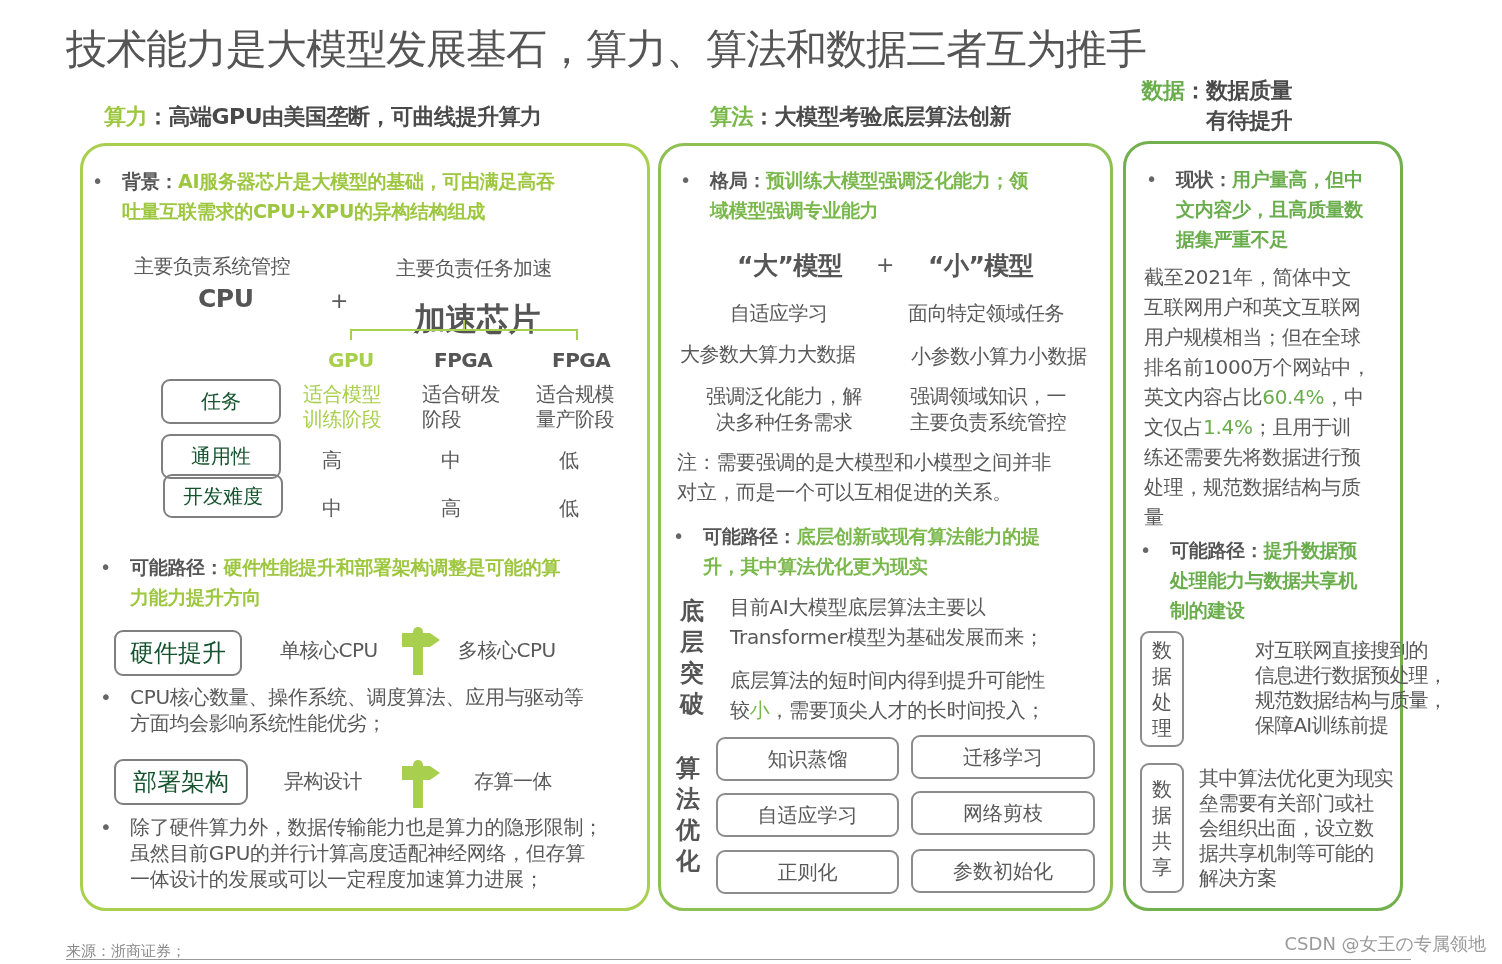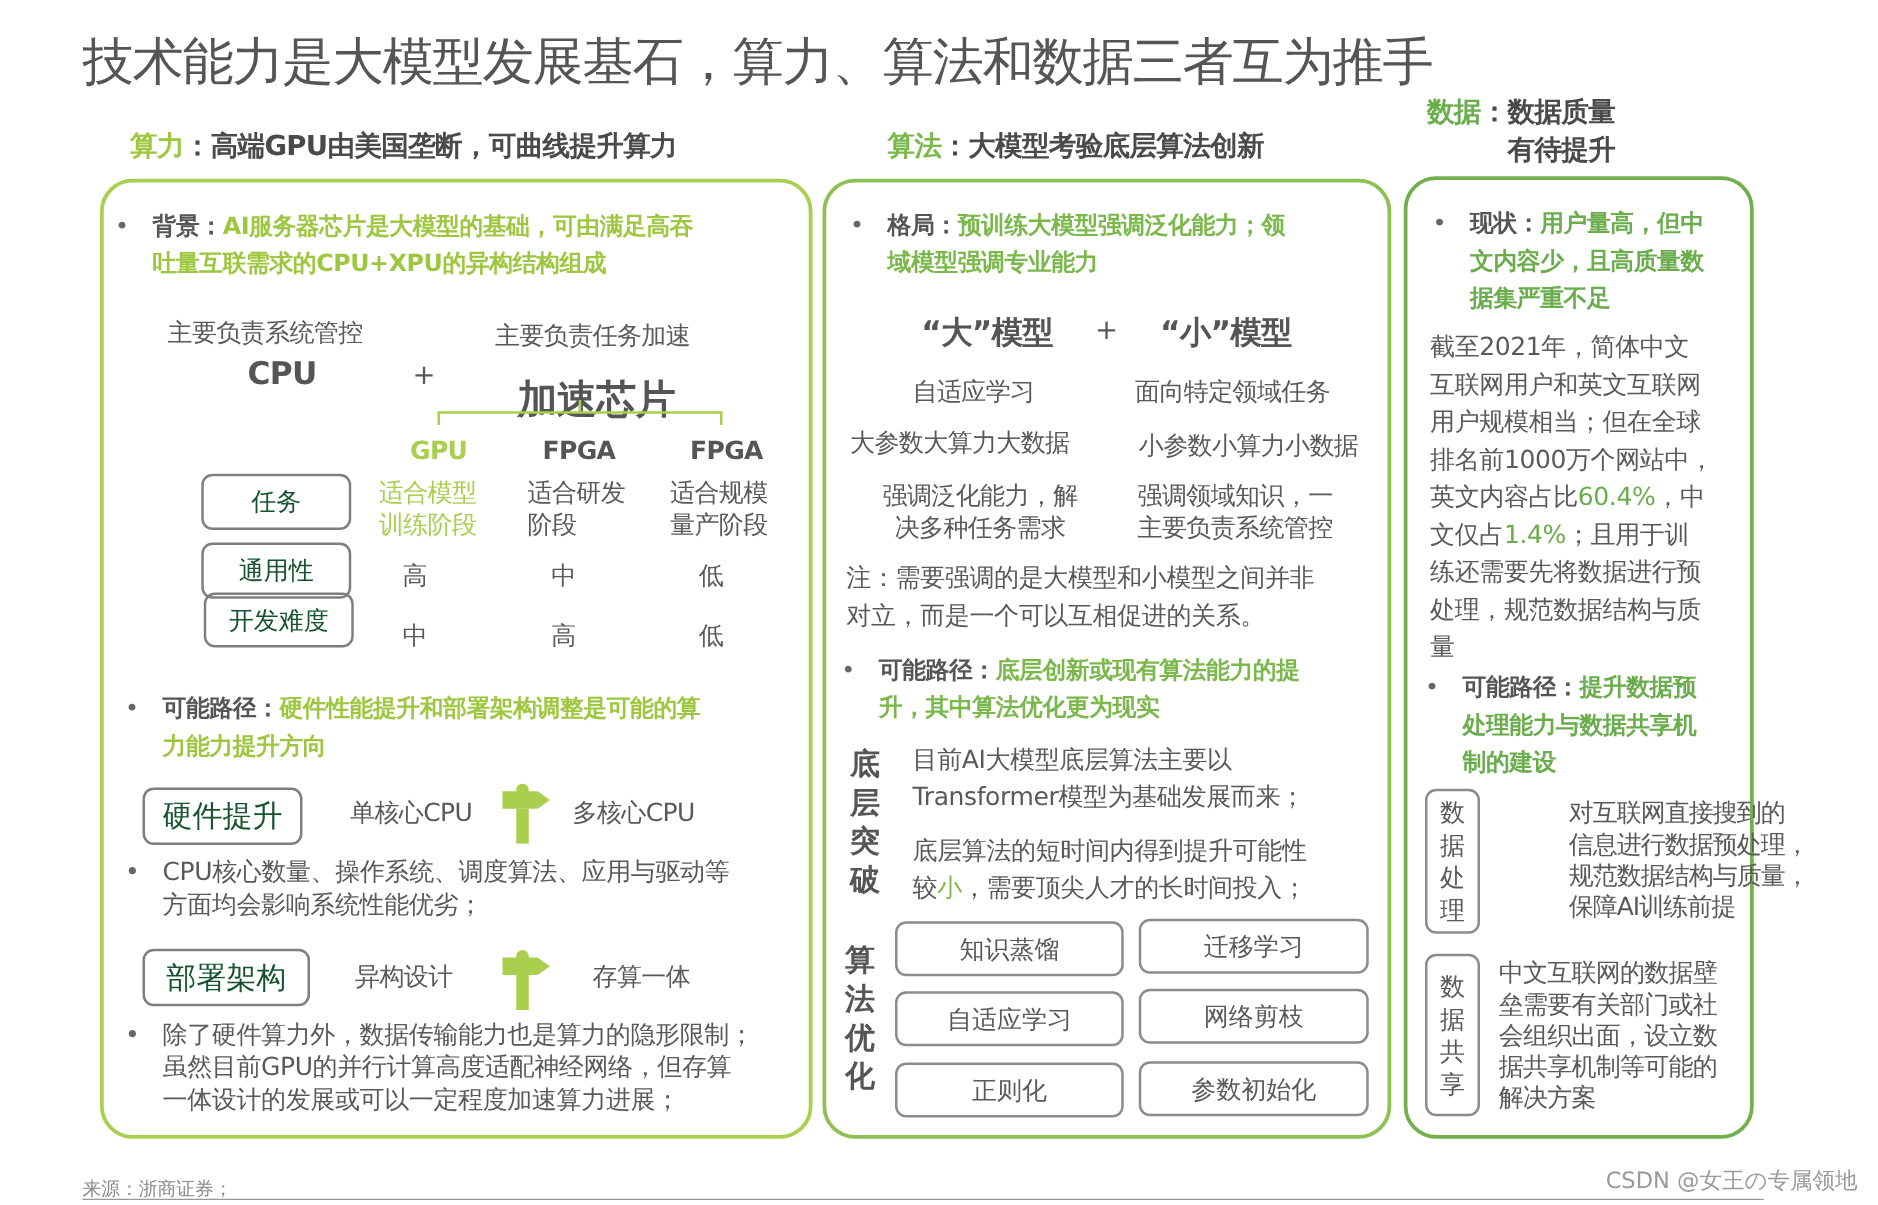--- a/index.html
+++ b/index.html
@@ -232,21 +232,21 @@
   <div>保障AI训练前提</div>
 </div>
 
 <div class="vbox" style="left:1140px; top:763px; width:44px; height:130px;">
   <span>数</span>
   <span>据</span>
   <span>共</span>
   <span>享</span>
 </div>
 <div class="abs" style="left:1199px; top:766px; font-size:20px; line-height:25px; color:#595959; white-space:nowrap; letter-spacing:-0.6px;">
-  <div>中文互联网的数据壁</div>
+  <div>其中算法优化更为现实</div>
   <div>垒需要有关部门或社</div>
   <div>会组织出面，设立数</div>
   <div>据共享机制等可能的</div>
   <div>解决方案</div>
 </div>
 
 <div class="abs footer-src">来源：浙商证券；</div>
 <div class="abs footer-line"></div>
 <div class="abs watermark">CSDN @女王の专属领地</div>
 

